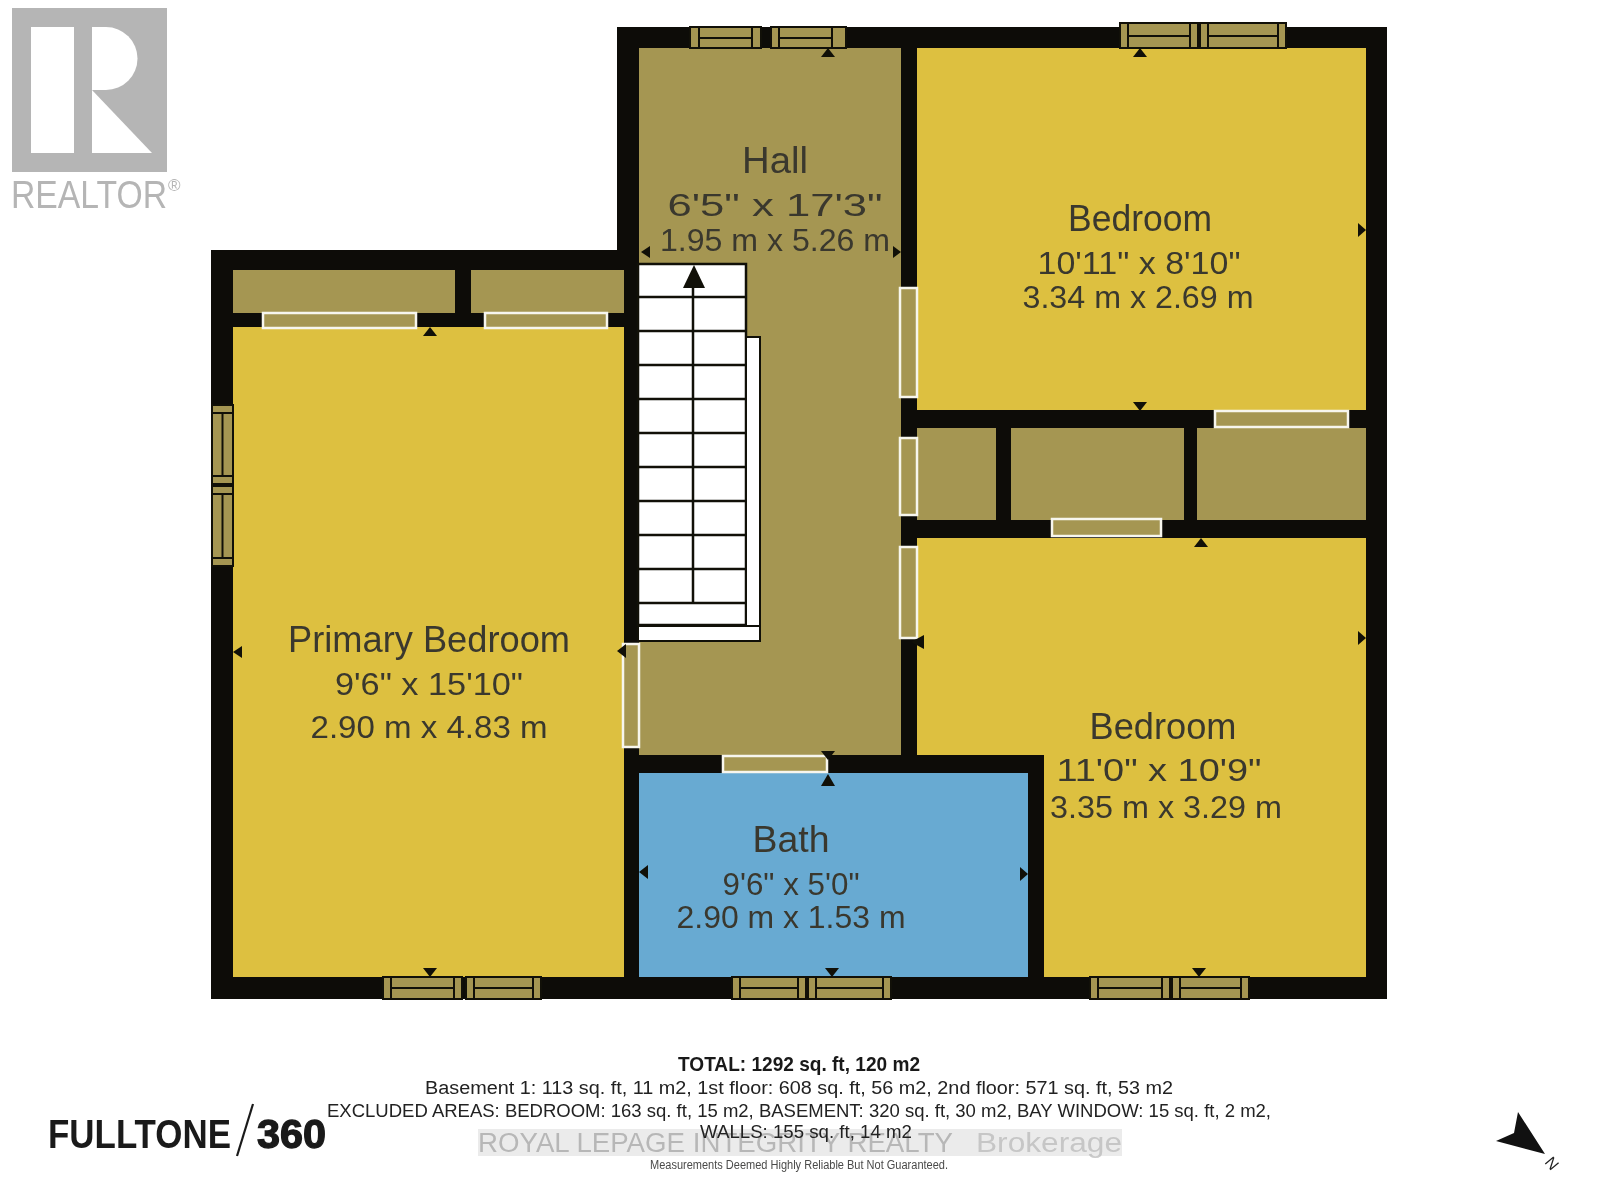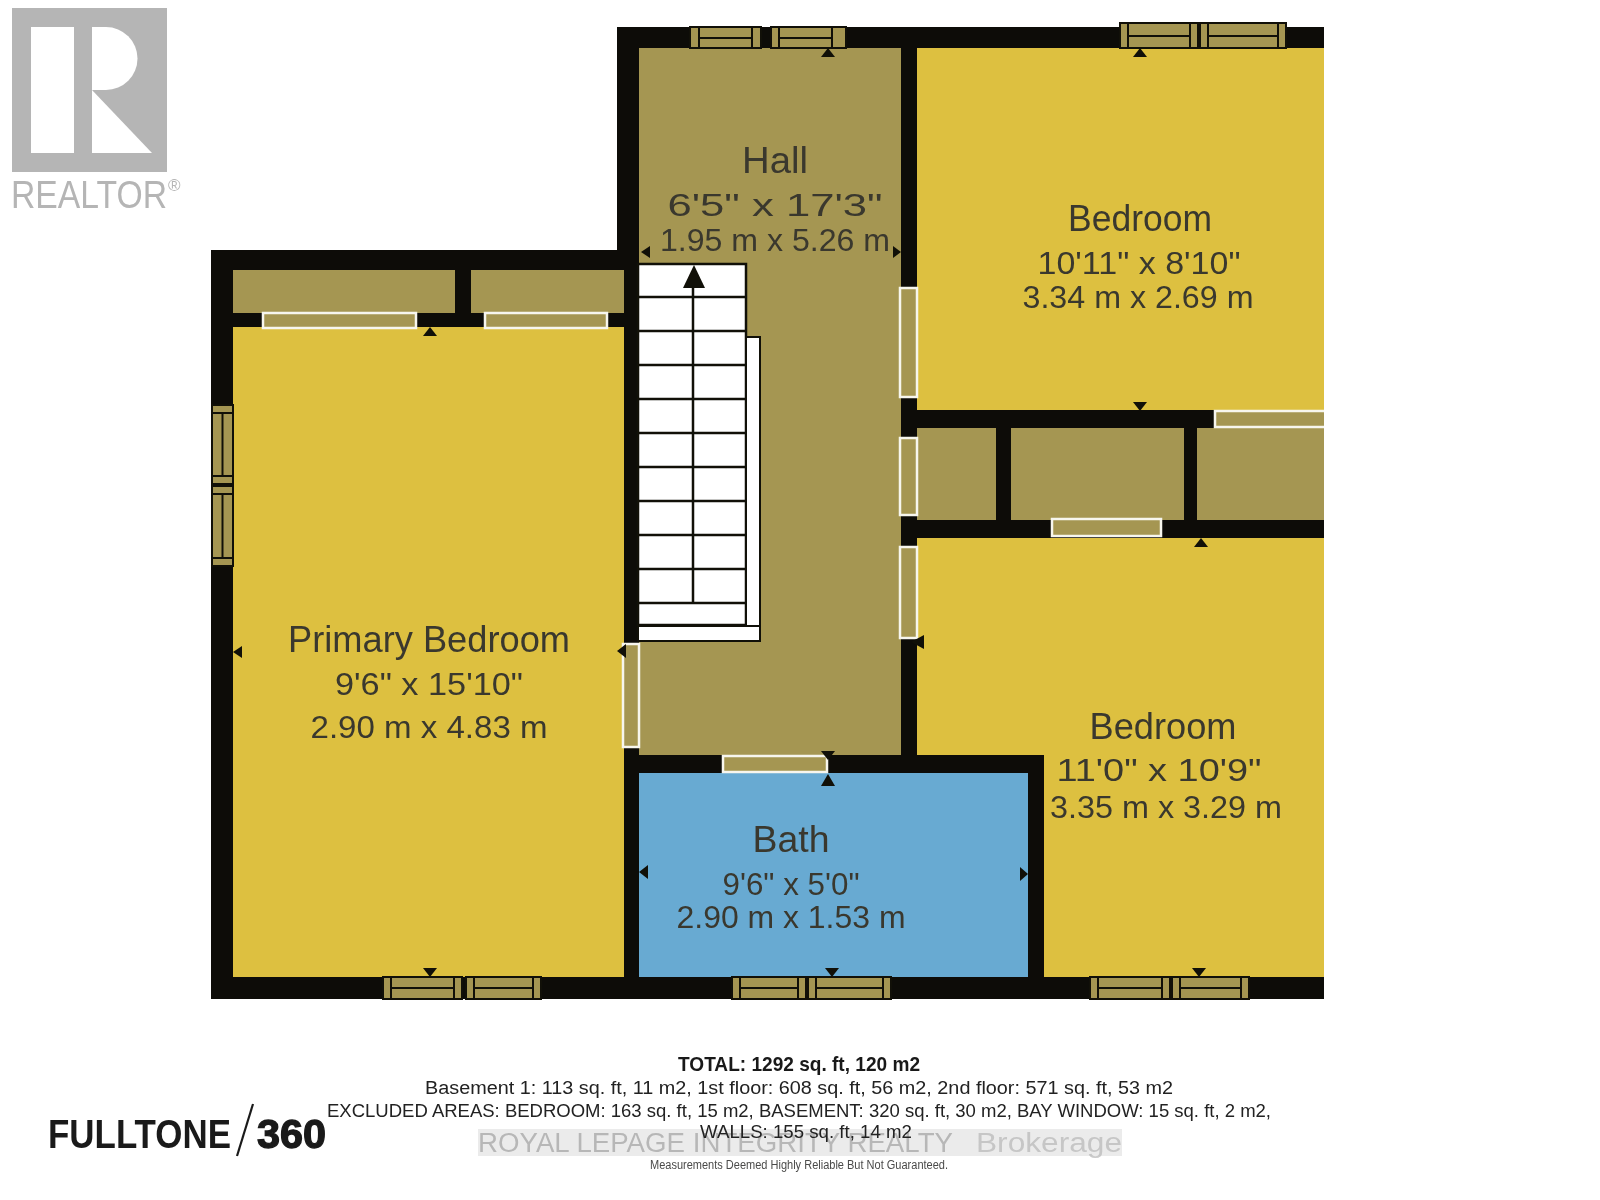--- a/index.html
+++ b/index.html
@@ -1,16 +1,16 @@
 <!DOCTYPE html>
 <html><head>
 <meta charset="utf-8">
 <style>
   html,body{margin:0;padding:0;background:#ffffff;}
-  .page{width:1324px;height:1200px;position:relative;overflow:hidden;background:#fff;}
+  .page{width:1600px;height:1200px;position:relative;overflow:hidden;background:#fff;}
   text{font-family:"Liberation Sans", sans-serif;}
 </style>
 </head>
 <body>
 <div class="page">
 <svg width="1600" height="1200" viewBox="0 0 1600 1200">
 
   <rect x="0" y="0" width="1600" height="1200" fill="#ffffff"></rect>
 
   <rect x="617" y="27" width="770" height="972" fill="#0d0c08"></rect>

